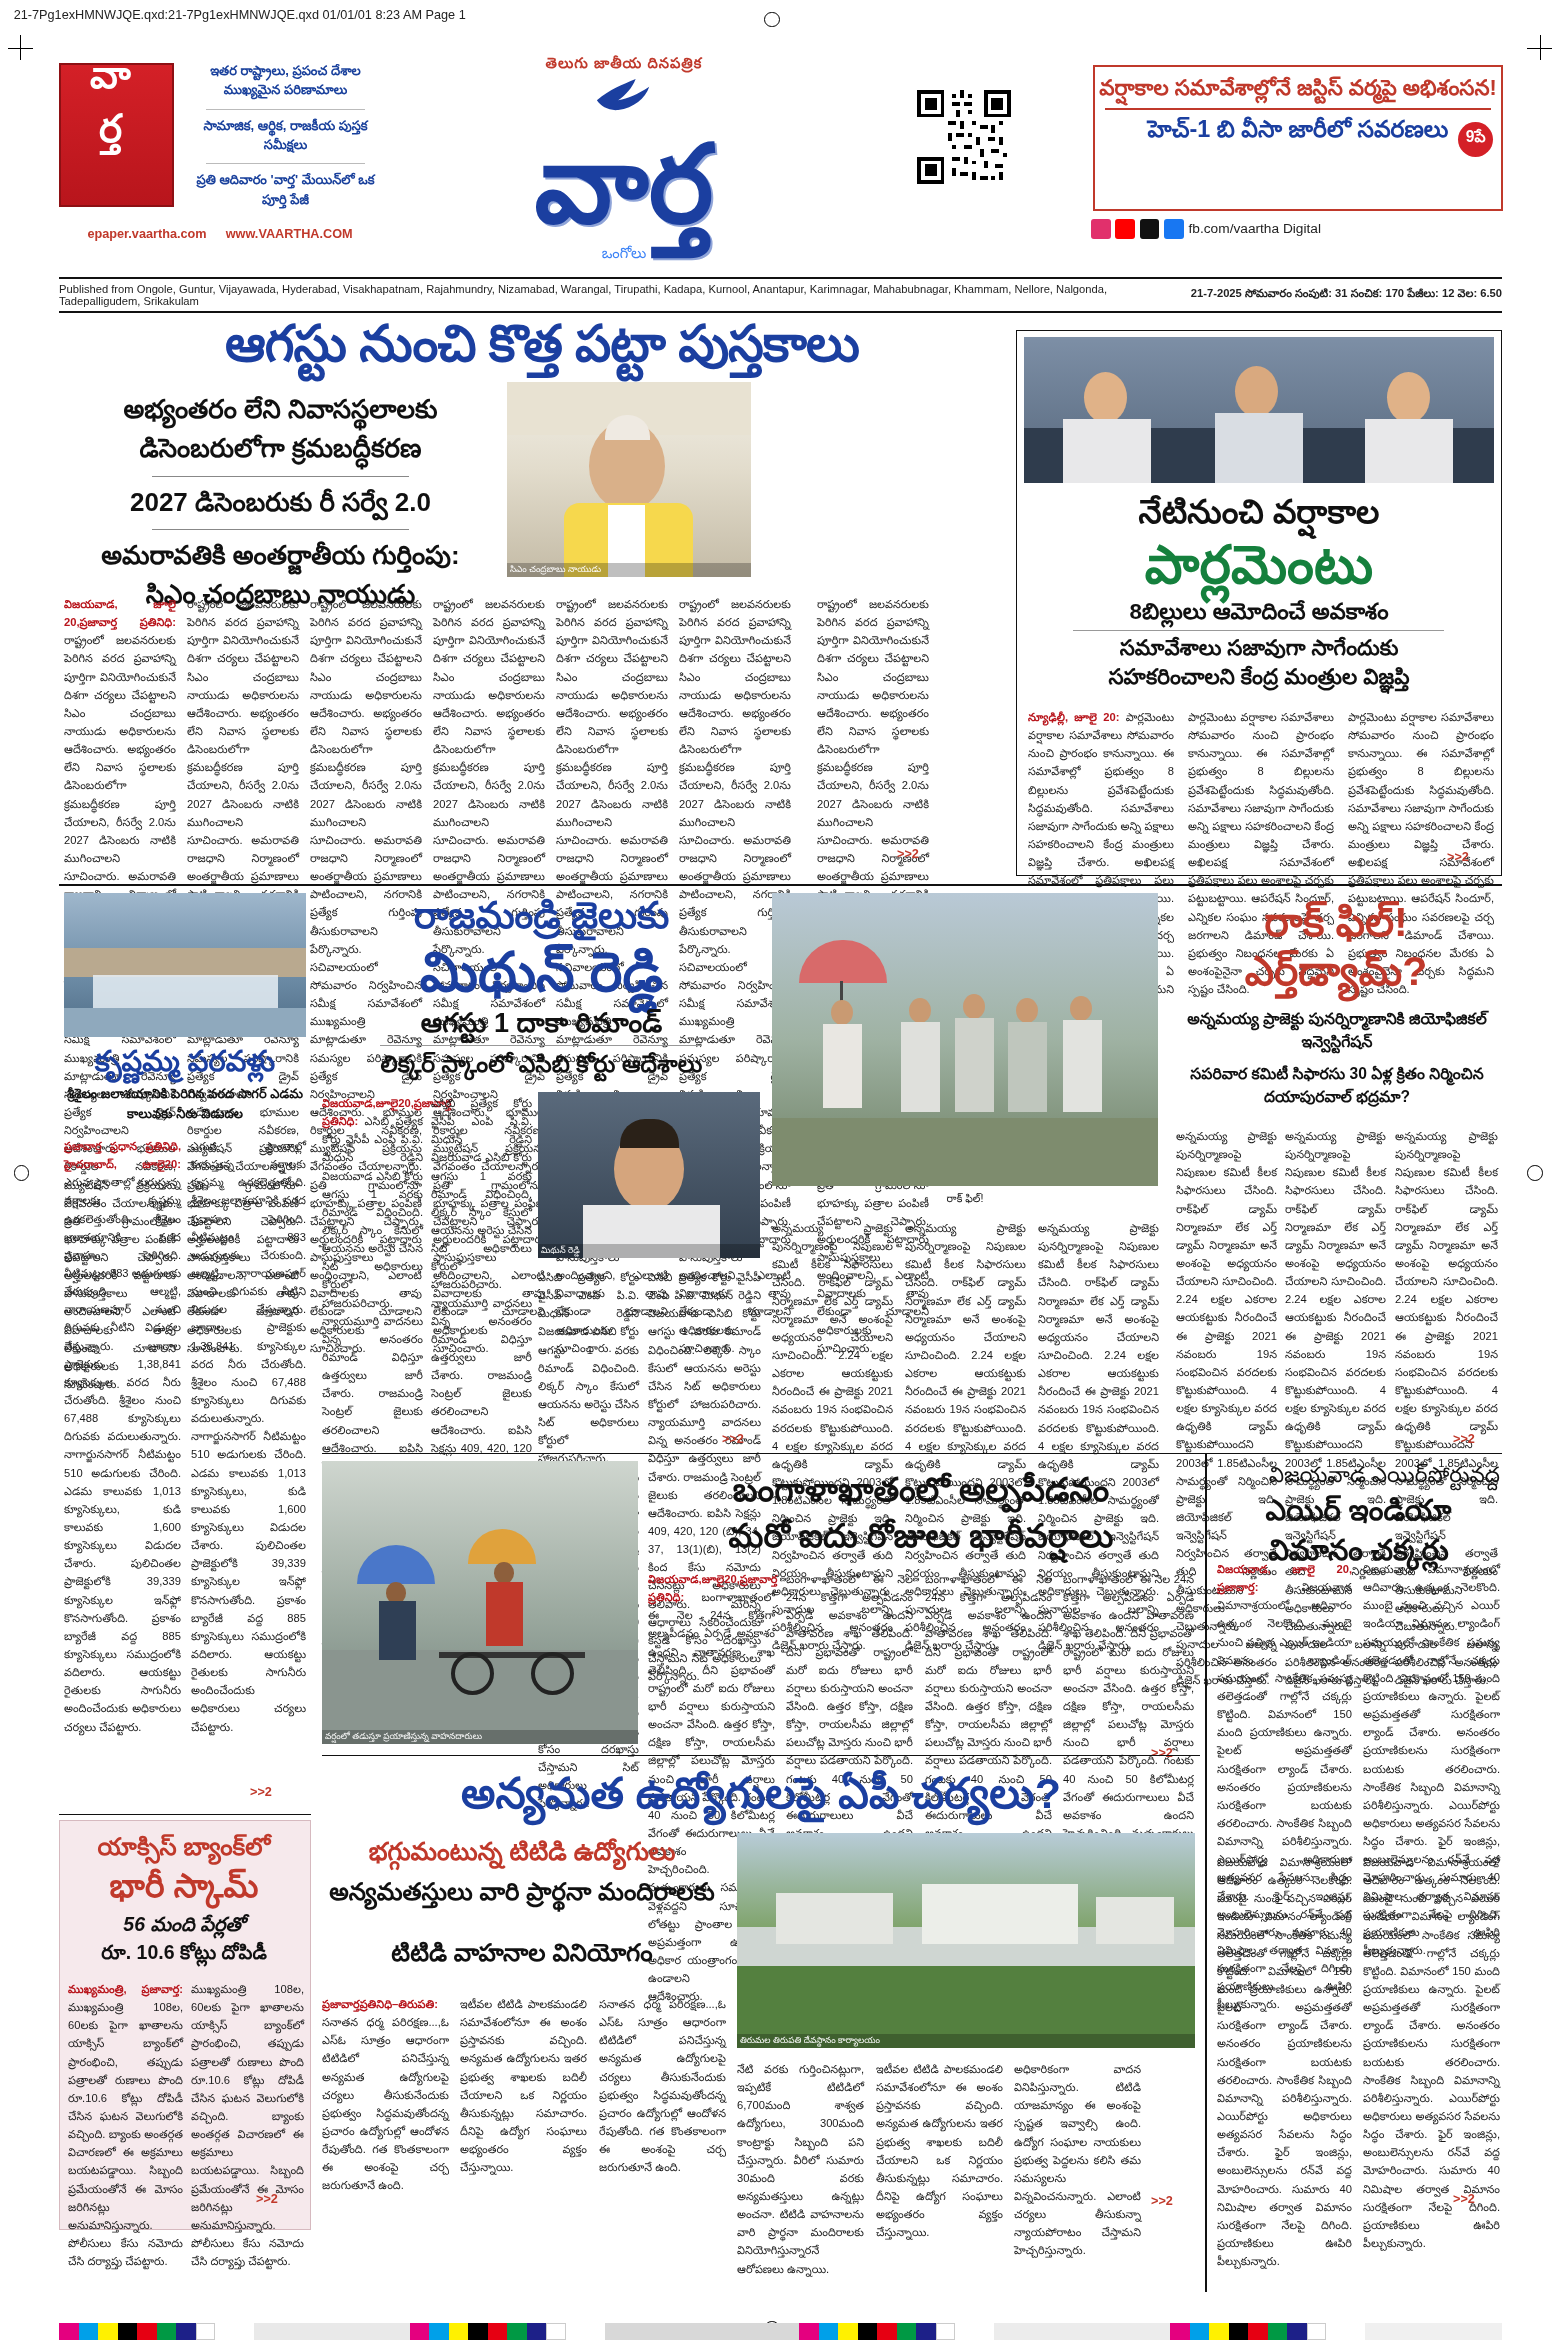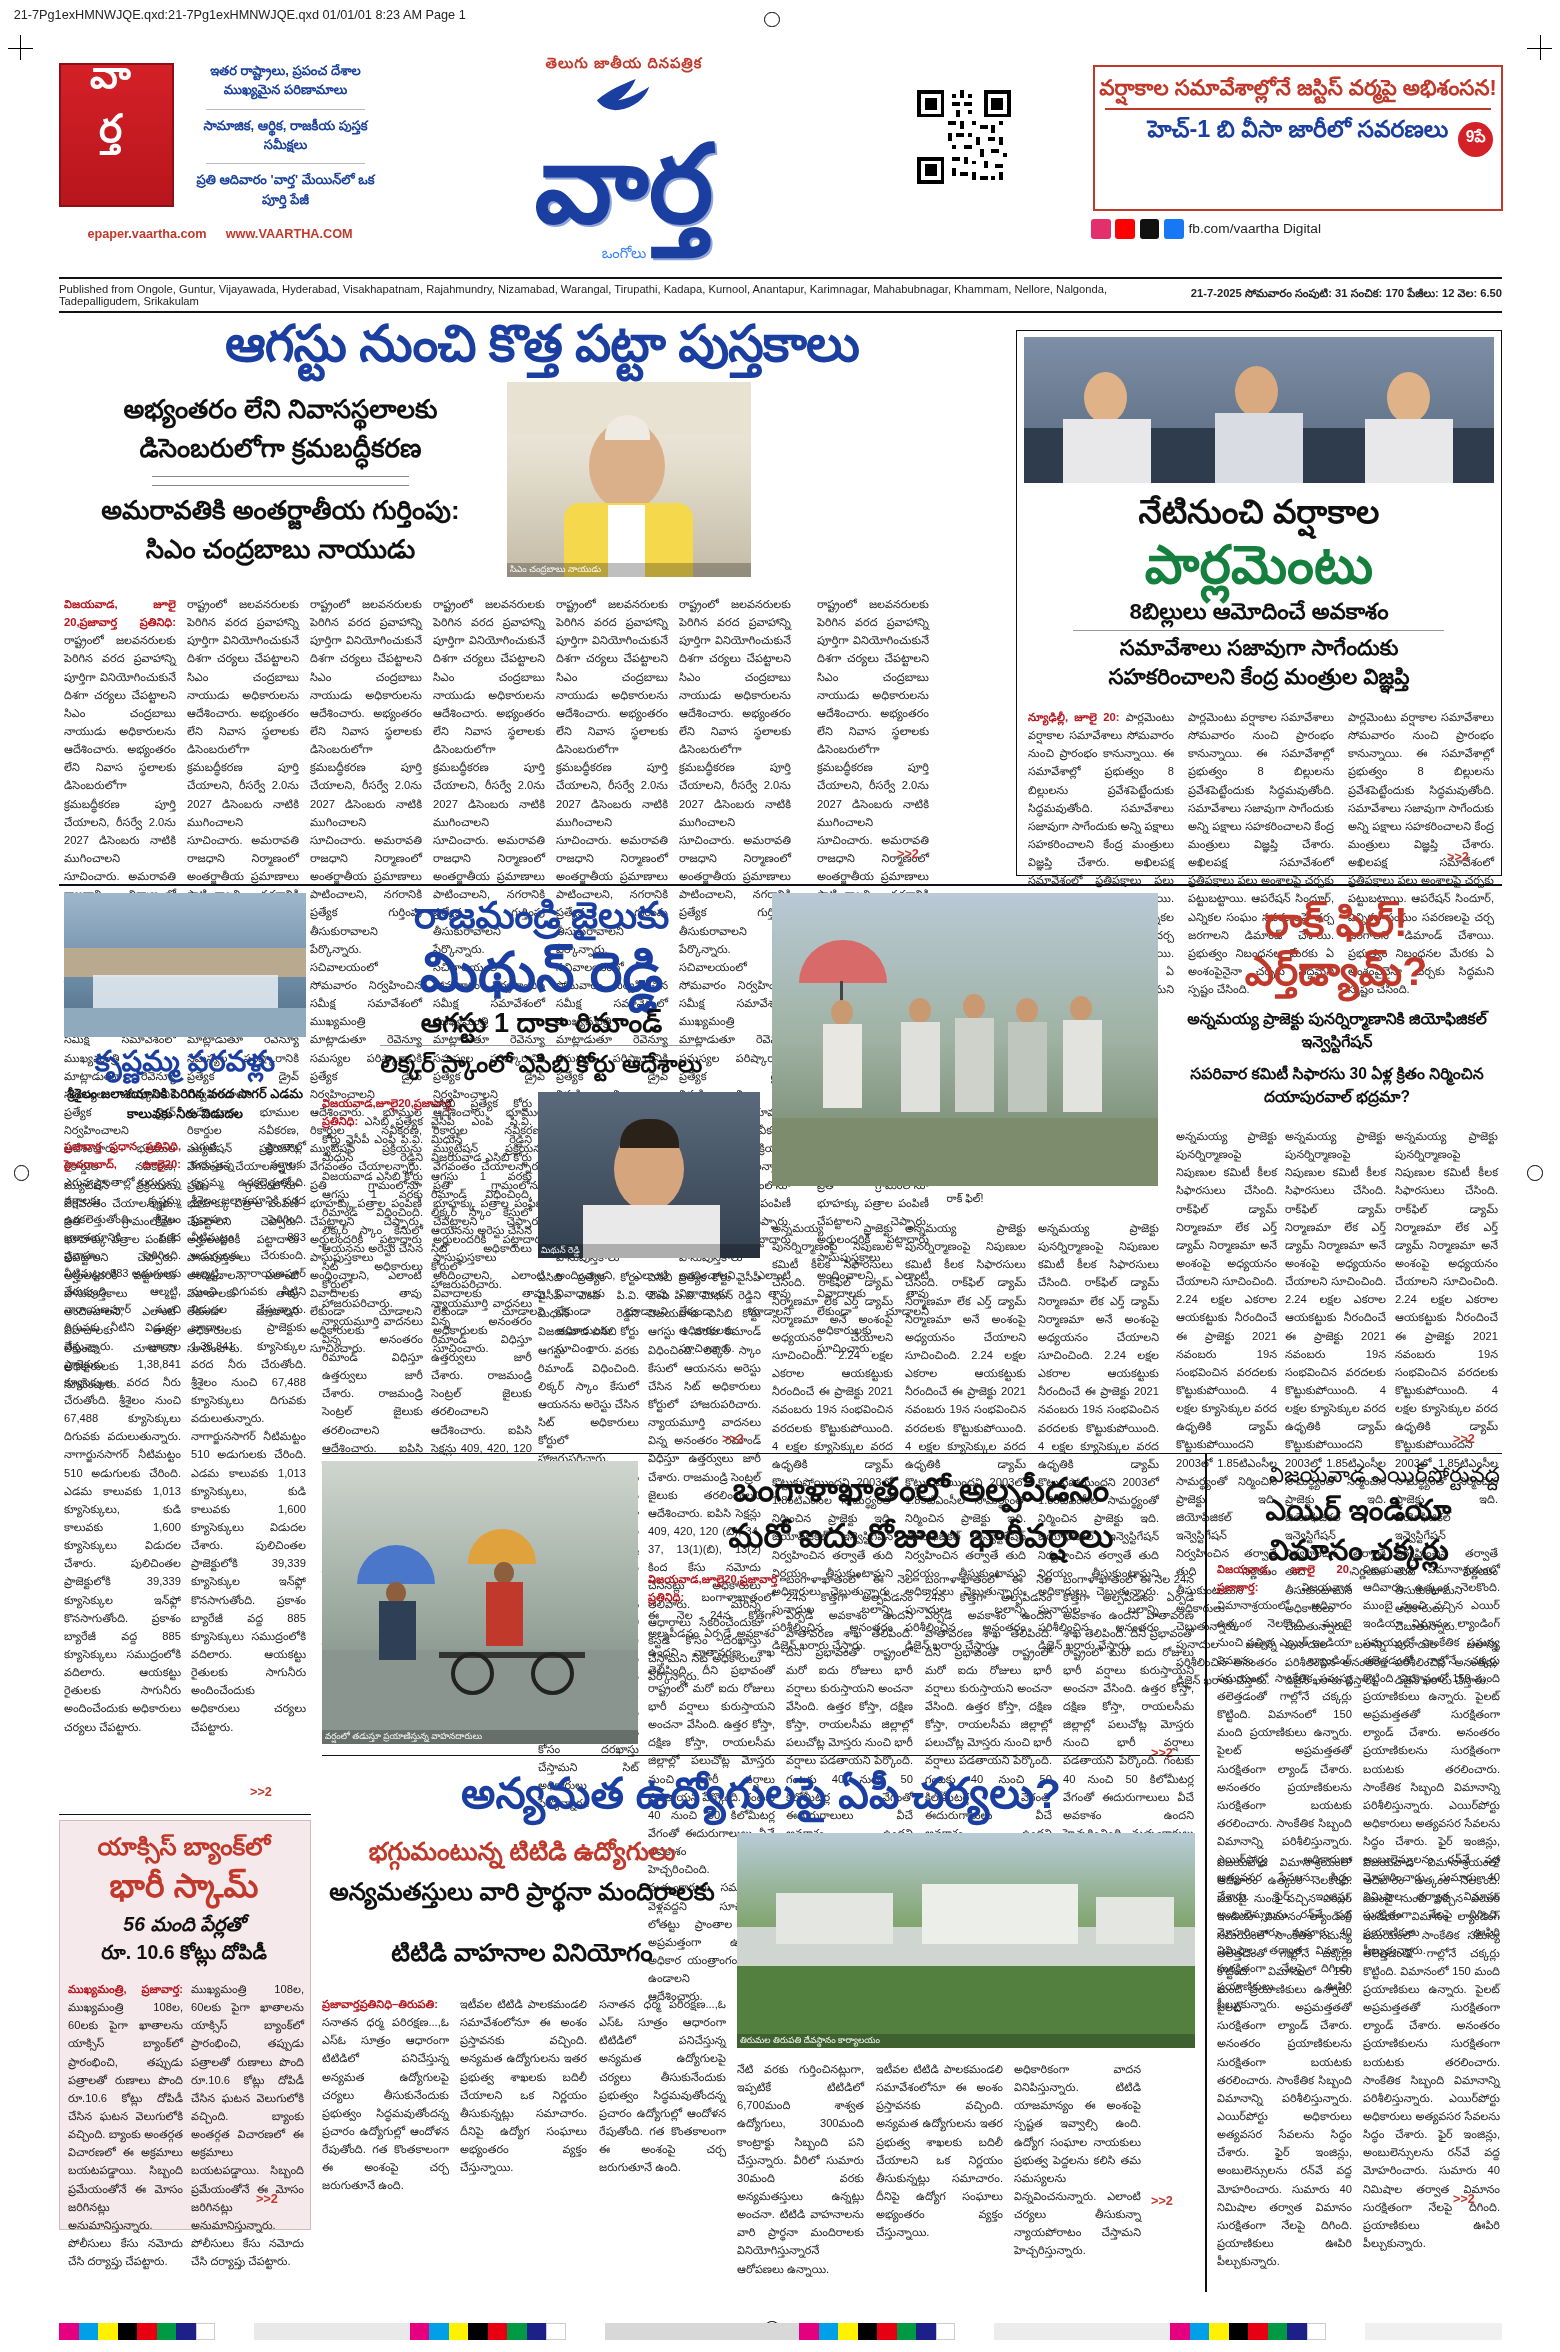--- a/index.html
+++ b/index.html
@@ -235,20 +235,21 @@
     <span style="max-width:1053px">Published from Ongole, Guntur, Vijayawada, Hyderabad, Visakhapatnam, Rajahmundry, Nizamabad, Warangal, Tirupathi, Kadapa, Kurnool, Anantapur, Karimnagar, Mahabubnagar, Khammam, Nellore, Nalgonda, Tadepalligudem, Srikakulam</span>
     <span style="font-weight:bold">21-7-2025  సోమవారం  సంపుటి: 31  సంచిక: 170  పేజీలు: 12  వెల: 6.50</span>
   </div>
 
   <div class="lead-head te">ఆగస్టు నుంచి కొత్త పట్టా పుస్తకాలు</div>
 
   <div class="lead-sub te">
     <div>అభ్యంతరం లేని నివాసస్థలాలకు</div>
     <div>డిసెంబరులోగా క్రమబద్ధీకరణ</div>
     <div style="border-bottom:1px solid #888; width:60%; margin:7.8px auto 5.9px;"></div>
+    <div>2027 డిసెంబరుకు రీ సర్వే 2.0</div>
     <div style="border-bottom:1px solid #888; width:60%; margin:7.8px auto 5.9px;"></div>
     <div>అమరావతికి అంతర్జాతీయ గుర్తింపు:</div>
     <div>సిఎం చంద్రబాబు నాయుడు</div>
   </div>
 
   <div class="lead-photo imgph">
     <div style="position:absolute; inset:0; background:linear-gradient(180deg,#f2efe6 0%,#e2dccc 45%,#c4bba6 100%);"></div>
     <div style="position:absolute; left:0; top:0; right:0; height:53px; background:#e8e2d2;"></div>
     <div class="face" style="left:82px; top:39px; width:76px; height:90px; background:#d9b089;"></div>
     <div style="position:absolute; left:98px; top:33px; width:45px; height:25px; background:#efeae2; border-radius:21.5px 21.5px 0 0;"></div>

